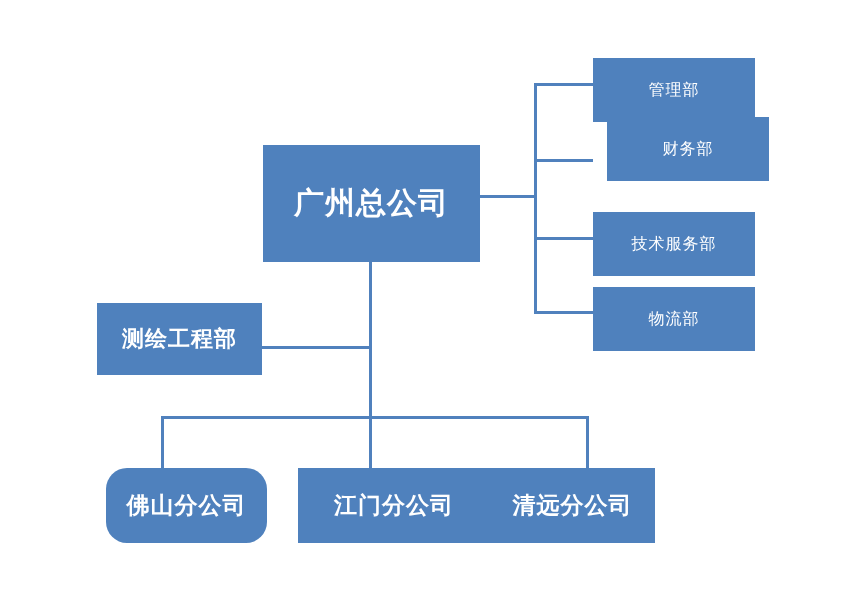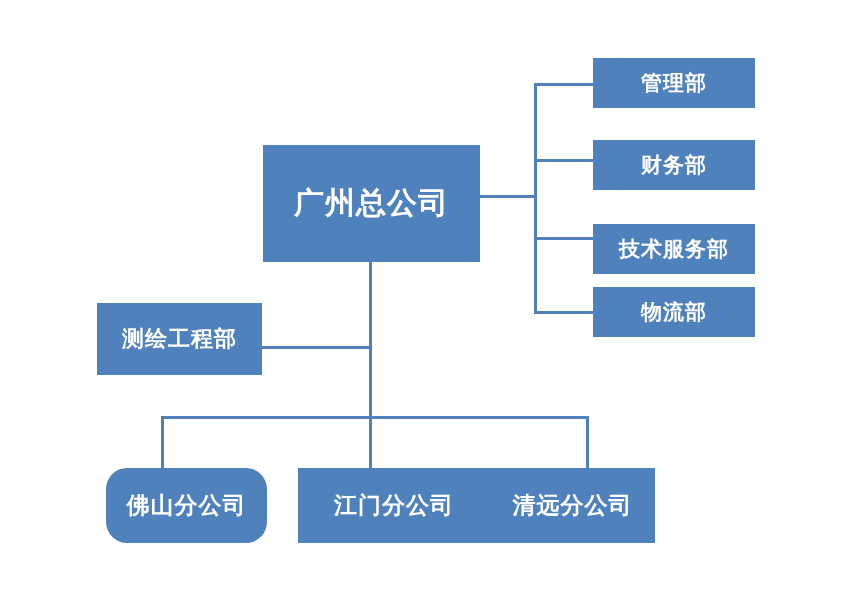--- a/index.html
+++ b/index.html
@@ -19,24 +19,24 @@
   .node{
     position:absolute;
     background:var(--box-fill);
     color:var(--text);
     display:flex;align-items:center;justify-content:center;
     text-align:center;
     letter-spacing:1px;
     box-sizing:border-box;
   }
   .node.root{left:263px;top:145px;width:217px;height:117px;font-size:30px;font-weight:bold;}
-  .node.dept{left:593px;width:162px;height:50px;font-size:21px;font-weight:bold;}
+  .node.dept{left:593px;width:162px;height:64px;font-size:16px;font-weight:normal;}
   .node.dept-0{top:58px;}
-  .node.dept-1{top:140px;}
-  .node.dept-2{top:224px;}
+  .node.dept-1{top:117px;margin-left:14px;}
+  .node.dept-2{top:212px;}
   .node.dept-3{top:287px;}
   .node.side{left:97px;top:303px;width:165px;height:72px;font-size:22px;font-weight:bold;}
   .node.branch{top:468px;height:75px;font-size:23px;font-weight:bold;}
   .node.branch-0{left:106px;width:161px;border-radius:21px;}
   .node.branch-1{left:298px;width:192px;}
   .node.branch-2{left:490px;width:165px;}
   .line{position:absolute;background:var(--line);}
   
   .ln-root-right  {left:480px;top:195px;width:55px;height:3px;}
   .ln-right-trunk {left:534px;top:83px;width:3px;height:231px;}

